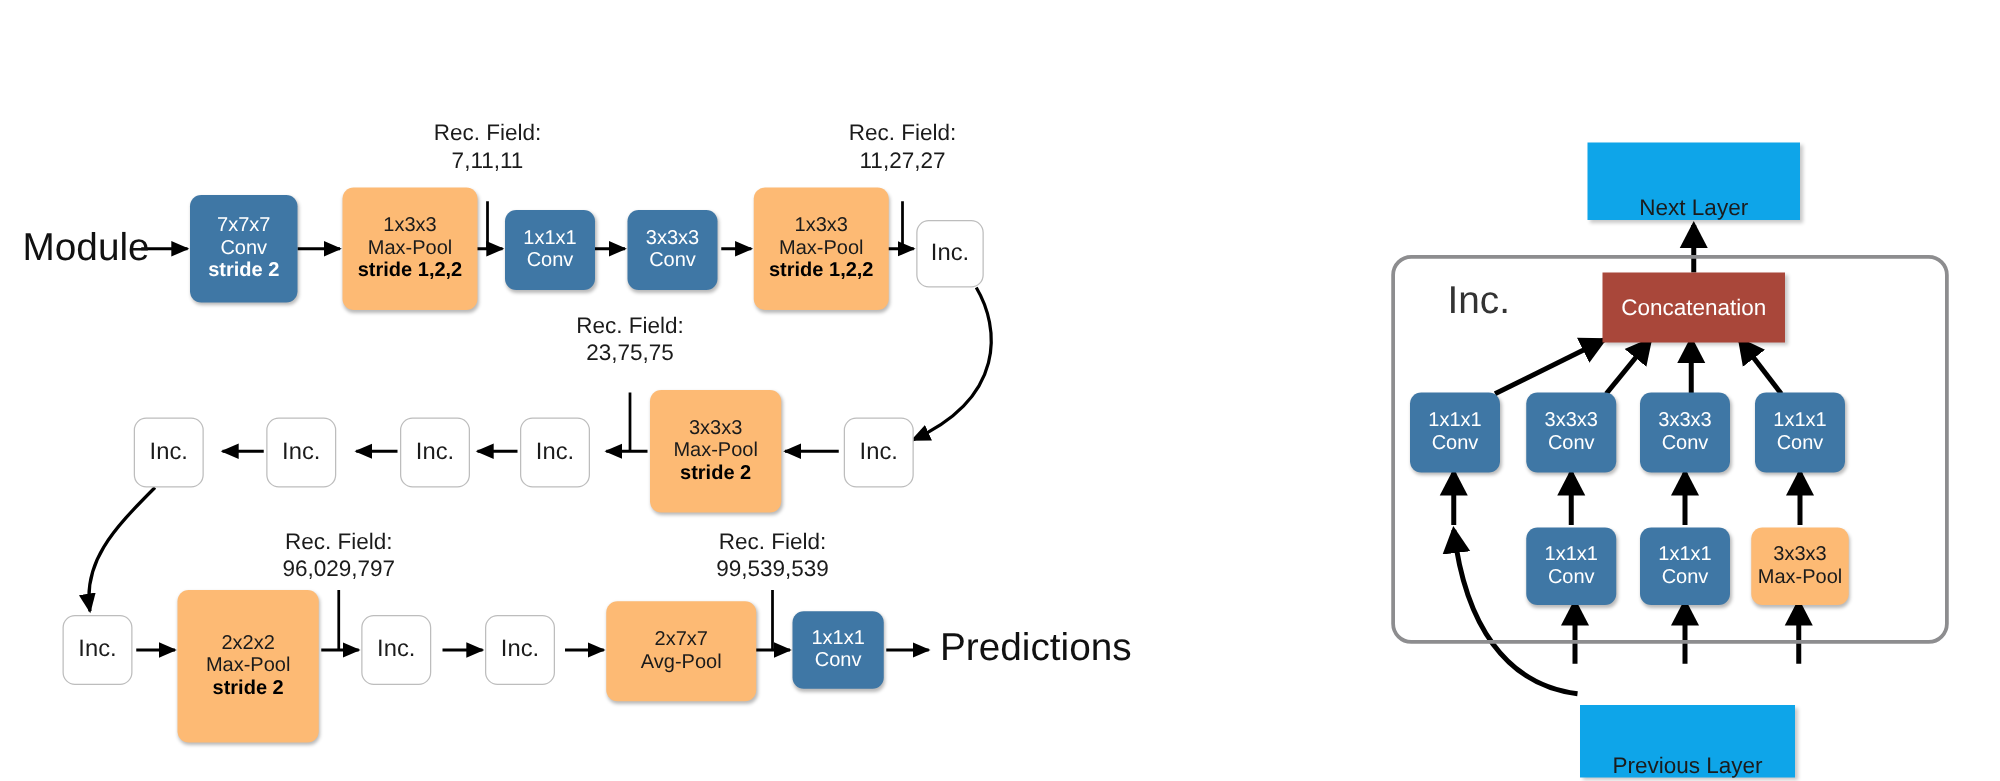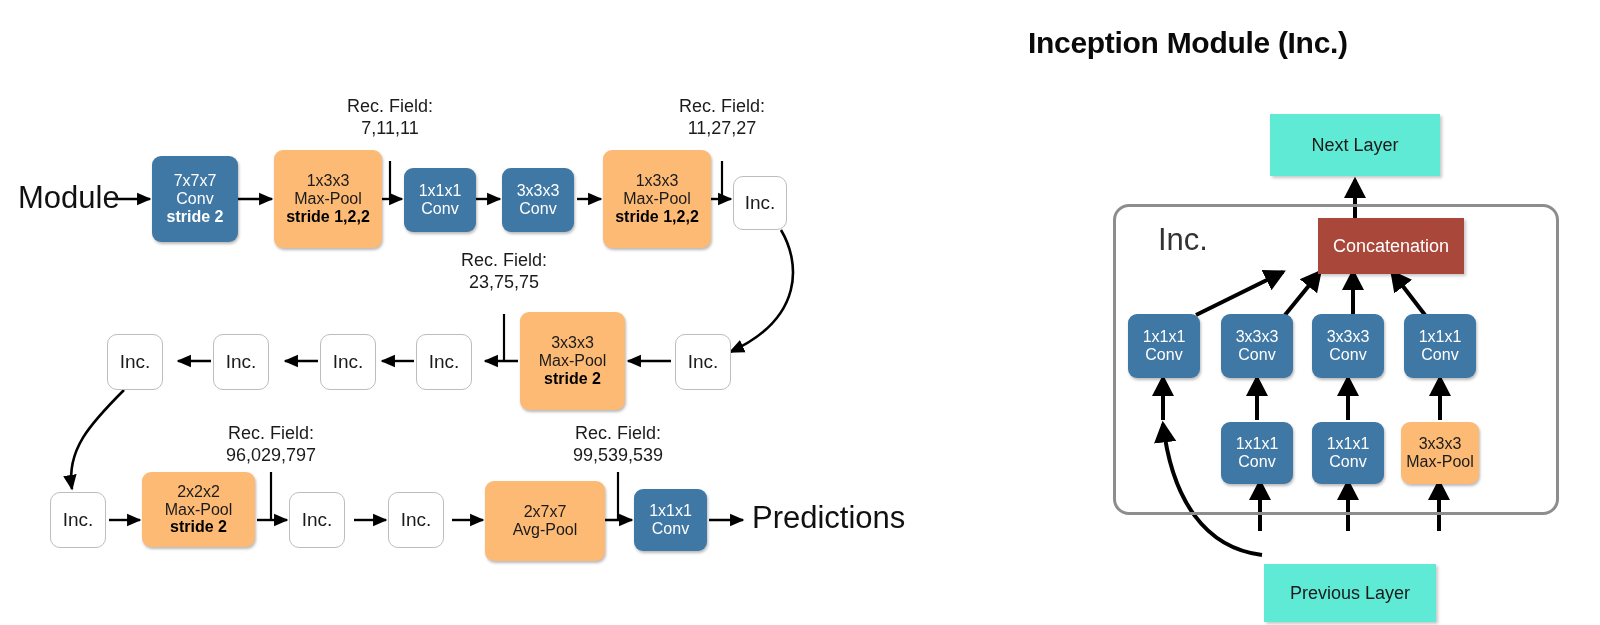--- a/index.html
+++ b/index.html
@@ -26,21 +26,21 @@
     font-size:16px;
   }
   .node .ln{display:block;white-space:nowrap;}
   .node .ln.b{font-weight:bold;}
 
   .n-conv{background:#3f77a5;color:#ffffff;box-shadow:1px 2px 3px rgba(0,0,0,.28);}
   .n-conv .ln.b{color:#ffffff;}
   .n-pool{background:#fdba74;color:#1b1b1b;box-shadow:1px 2px 3px rgba(0,0,0,.28);}
   .n-pool .ln.b{color:#000000;}
   .n-inc{background:#ffffff;color:#1b1b1b;border:1.6px solid #bdbdbd;border-radius:10px;font-size:19px;}
-  .n-green{background:#5eead4;color:#1b1b1b;border-radius:0;box-shadow:2px 2px 3px rgba(0,0,0,.22);font-size:18px;}
+  .n-green{background:#0ea5e9;color:#1b1b1b;border-radius:0;box-shadow:2px 2px 3px rgba(0,0,0,.22);font-size:18px;justify-content:flex-end;}
   .n-red{background:#a9473a;color:#ffffff;border-radius:0;box-shadow:2px 2px 3px rgba(0,0,0,.22);font-size:18px;}
 
   
   .txt{position:absolute;color:#111111;white-space:nowrap;}
   .txt-big{font-size:31px;}
   .recfield{
     position:absolute;color:#1b1b1b;font-size:18px;text-align:center;
     line-height:1.22;white-space:nowrap;
   }
   .inc-caption{position:absolute;font-size:31px;color:#333333;}
@@ -50,21 +50,20 @@
     position:absolute;left:1113px;top:204px;width:446px;height:311px;
     border:3.5px solid #8d8d8f;border-radius:16px;background:transparent;
     box-sizing:border-box;
   }
 </style>
 </head>
 <body>
 
 <div class="canvas">
 
-  <div class="title" id="title-right">Inception Module (Inc.)</div>
 
   <svg class="wires" viewBox="0 0 1600 625">
     <defs>
       <marker id="ah" markerWidth="7" markerHeight="7" refX="5.4" refY="3" orient="auto" markerUnits="strokeWidth">
         <path d="M0,0.4 L6,3 L0,5.6 z" fill="#000000"></path>
       </marker>
       <marker id="ahb" markerWidth="6" markerHeight="6" refX="4.6" refY="3" orient="auto" markerUnits="strokeWidth">
         <path d="M0,0.2 L5.4,3 L0,5.8 z" fill="#000000"></path>
       </marker>
     </defs>
@@ -193,21 +192,21 @@
   <div class="node n-inc" style="left:213px;top:334px;width:56px;height:56px;">
     <span class="ln">Inc.</span>
   </div>
   <div class="node n-inc" style="left:107px;top:334px;width:56px;height:56px;">
     <span class="ln">Inc.</span>
   </div>
 
   <div class="node n-inc" style="left:50px;top:492px;width:56px;height:56px;">
     <span class="ln">Inc.</span>
   </div>
-  <div class="node n-pool" style="left:142px;top:472px;width:113px;height:75px;">
+  <div class="node n-pool" style="left:142px;top:472px;width:113px;height:122px;">
     <span class="ln">2x2x2</span>
     <span class="ln">Max-Pool</span>
     <span class="ln b">stride 2</span>
   </div>
   <div class="node n-inc" style="left:289px;top:492px;width:56px;height:56px;">
     <span class="ln">Inc.</span>
   </div>
   <div class="node n-inc" style="left:388px;top:492px;width:56px;height:56px;">
     <span class="ln">Inc.</span>
   </div>
@@ -219,21 +218,21 @@
     <span class="ln">1x1x1</span>
     <span class="ln">Conv</span>
   </div>
 
   <div id="inc-container"></div>
   <div class="inc-caption" style="left:1158px;top:222px;">Inc.</div>
 
   <div class="node n-green" style="left:1270px;top:114px;width:170px;height:62px;">
     <span class="ln">Next Layer</span>
   </div>
-  <div class="node n-red" style="left:1282px;top:218px;width:146px;height:56px;margin-left:36px;">
+  <div class="node n-red" style="left:1282px;top:218px;width:146px;height:56px;">
     <span class="ln">Concatenation</span>
   </div>
   <div class="node n-green" style="left:1264px;top:532px;width:172px;height:58px;margin-top:32px;">
     <span class="ln">Previous Layer</span>
   </div>
 
   <div class="node n-conv" style="left:1128px;top:314px;width:72px;height:64px;">
     <span class="ln">1x1x1</span>
     <span class="ln">Conv</span>
   </div>

